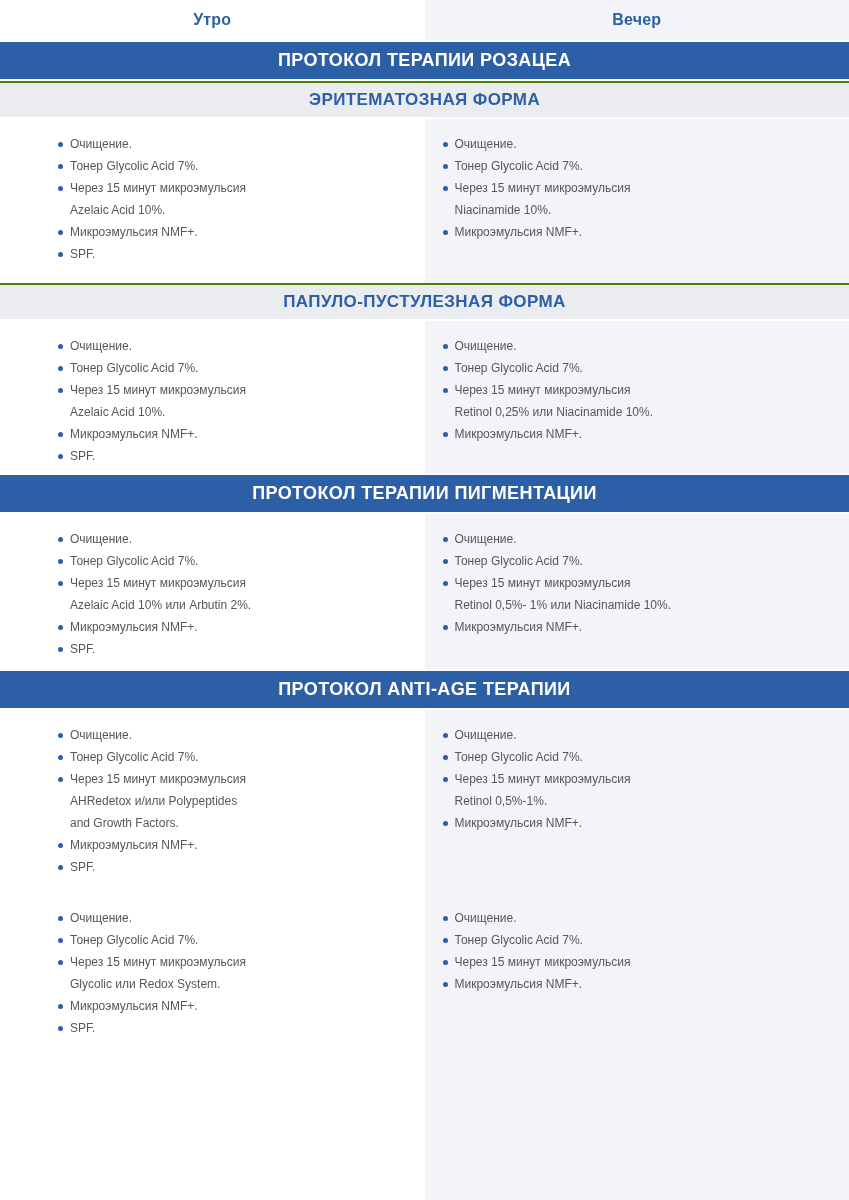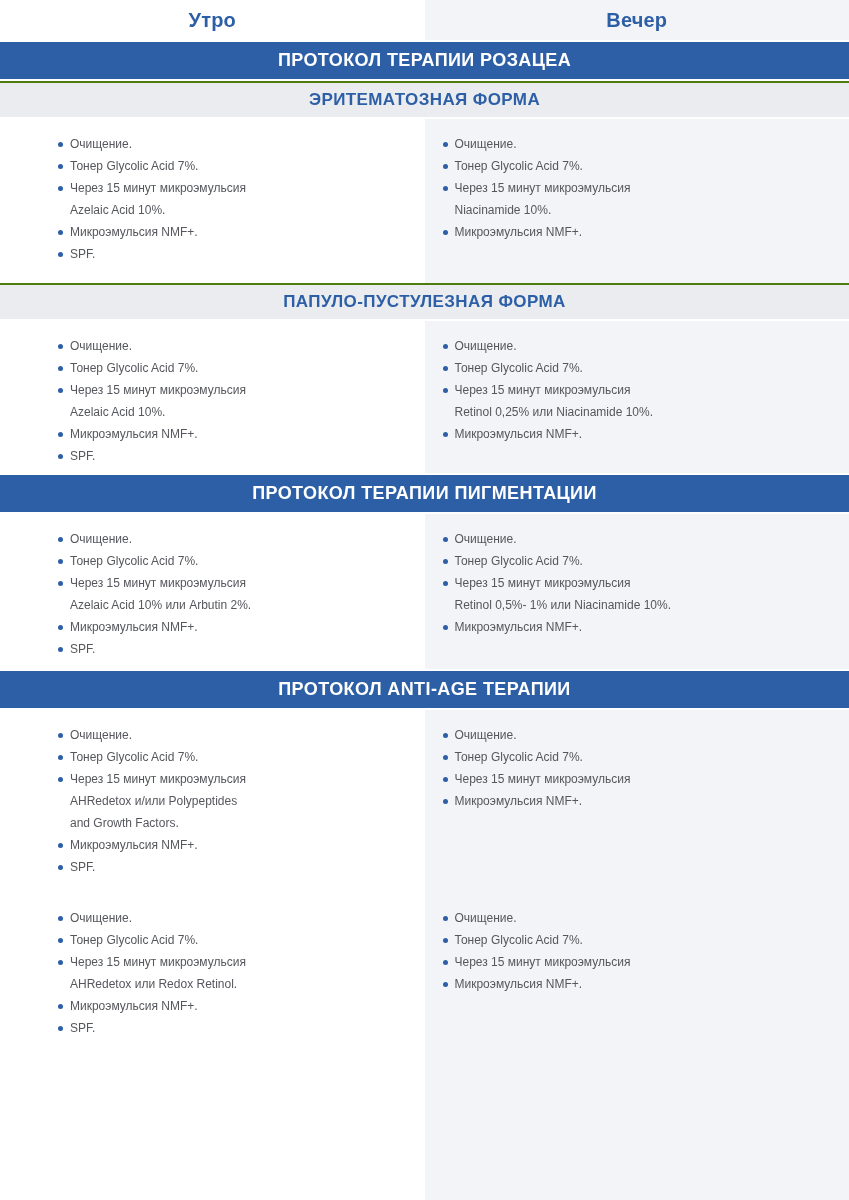--- a/index.html
+++ b/index.html
@@ -17,21 +17,21 @@
     width:849px;height:1200px;
     display:flex;flex-direction:column;
     overflow:hidden;background:#ffffff;
   }
   
   .cols-header{
     display:flex;height:40px;flex:0 0 auto;
   }
   .cols-header .half{
     width:50%;display:flex;align-items:center;justify-content:center;
-    font-size:20px;font-weight:bold;color:var(--accent);
+    font-size:16px;font-weight:bold;color:var(--accent);
     letter-spacing:.2px;
     text-align:right;
   }
   .cols-header .half.evening{background:var(--evening-bg);}
   
   .section-title{
     flex:0 0 auto;height:41px;
     border-top:2px solid #fff;border-bottom:2px solid #fff;
     background:var(--accent);
     display:flex;align-items:center;justify-content:center;
@@ -224,37 +224,38 @@
         </ul>
         <ul class="steps evening">
           <li>
             <span class="line">Очищение.</span>
           </li>
           <li>
             <span class="line">Тонер Glycolic Acid 7%.</span>
           </li>
           <li>
             <span class="line">Через 15 минут микроэмульсия</span>
+            <span class="line">Retinol 0,5%-1%.</span>
           </li>
           <li>
             <span class="line">Микроэмульсия NMF+.</span>
           </li>
         </ul>
       </div>
       <div class="protocol-row grow">
         <ul class="steps morning">
           <li>
             <span class="line">Очищение.</span>
           </li>
           <li>
             <span class="line">Тонер Glycolic Acid 7%.</span>
           </li>
           <li>
             <span class="line">Через 15 минут микроэмульсия</span>
-            <span class="line">AHRedetox или Redox Retinol.</span>
+            <span class="line">Glycolic или Redox System.</span>
           </li>
           <li>
             <span class="line">Микроэмульсия NMF+.</span>
           </li>
           <li>
             <span class="line">SPF.</span>
           </li>
         </ul>
         <ul class="steps evening">
           <li>

